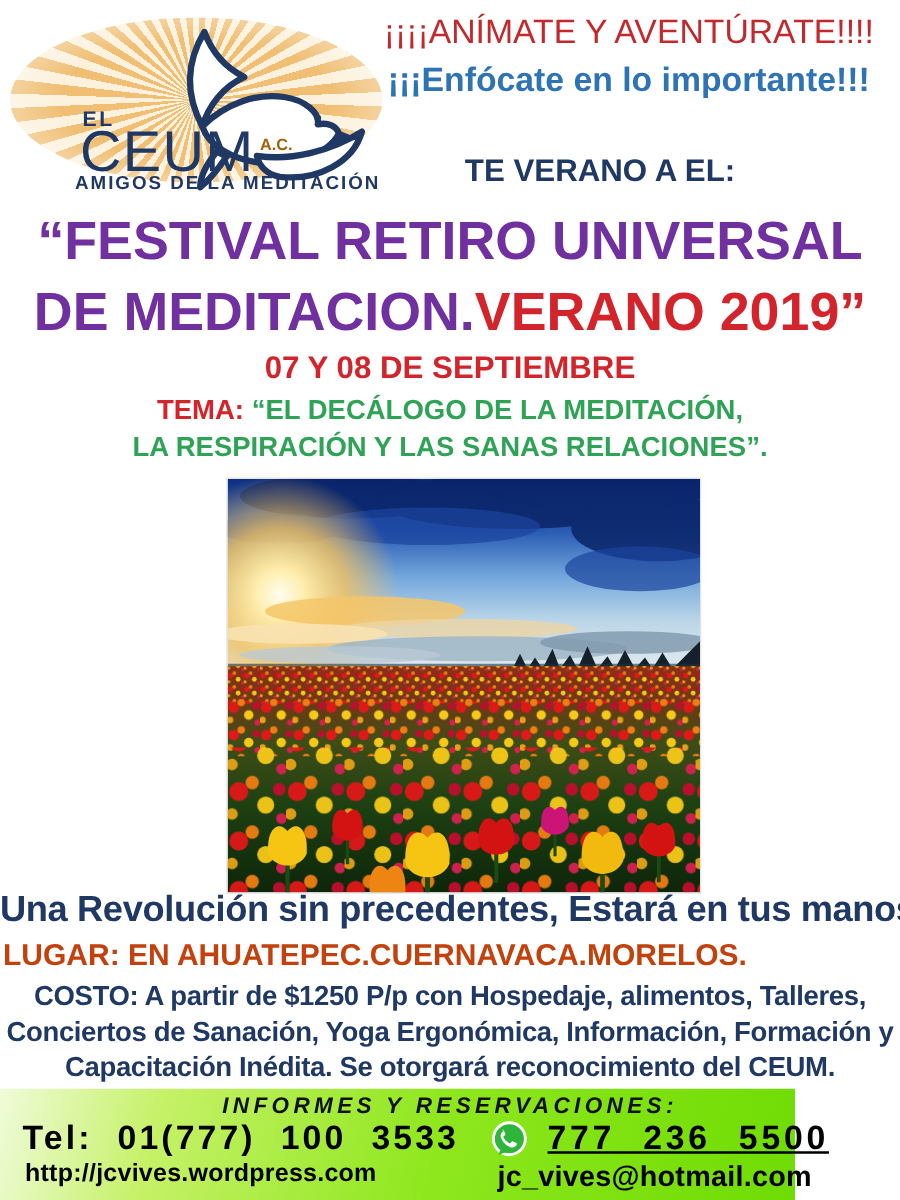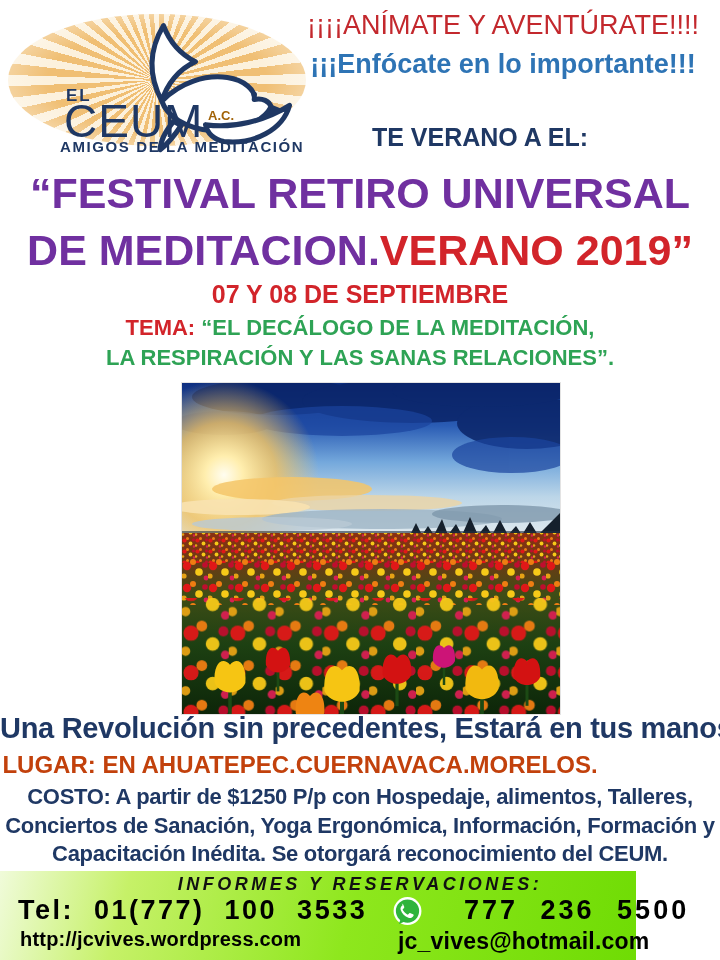--- a/index.html
+++ b/index.html
@@ -51,22 +51,22 @@
   .costo{position:absolute;left:0;top:783px;width:720px;text-align:center;
     font-size:22px;font-weight:bold;color:#1f3864;line-height:28.5px;letter-spacing:-.3px;}
   
   .band{position:absolute;left:0;top:871px;width:636px;height:89px;
     background:linear-gradient(105deg,#f0fbda 0%,#c6f168 20%,#8ee71d 55%,#6fdc04 100%);}
   .informes{position:absolute;left:0;top:3px;width:720px;text-align:center;
     font-size:18px;font-weight:bold;font-style:italic;color:#111;letter-spacing:3.5px;}
   .tel{position:absolute;left:18px;top:24px;font-size:27px;font-weight:bold;color:#000;
     letter-spacing:2.5px;word-spacing:10px;white-space:nowrap;}
   .wa{position:absolute;left:392px;top:25px;width:31px;height:31px;}
-  .wanum{position:absolute;left:464px;top:24px;font-size:27px;font-weight:bold;color:#000;
-    letter-spacing:3px;word-spacing:12px;white-space:nowrap;}
+  .wanum{position:absolute;left:438px;top:24px;font-size:27px;font-weight:bold;color:#000;
+    letter-spacing:3px;word-spacing:12px;white-space:nowrap;text-decoration:underline;}
   .web{position:absolute;left:20px;top:57px;font-size:20px;font-weight:bold;color:#000;
     letter-spacing:.2px;white-space:nowrap;}
   .mail{position:absolute;left:398px;top:57px;font-size:23px;font-weight:bold;color:#000;
     letter-spacing:.2px;white-space:nowrap;}
 </style>
 </head>
 <body>
 
 <div class="poster">
 

